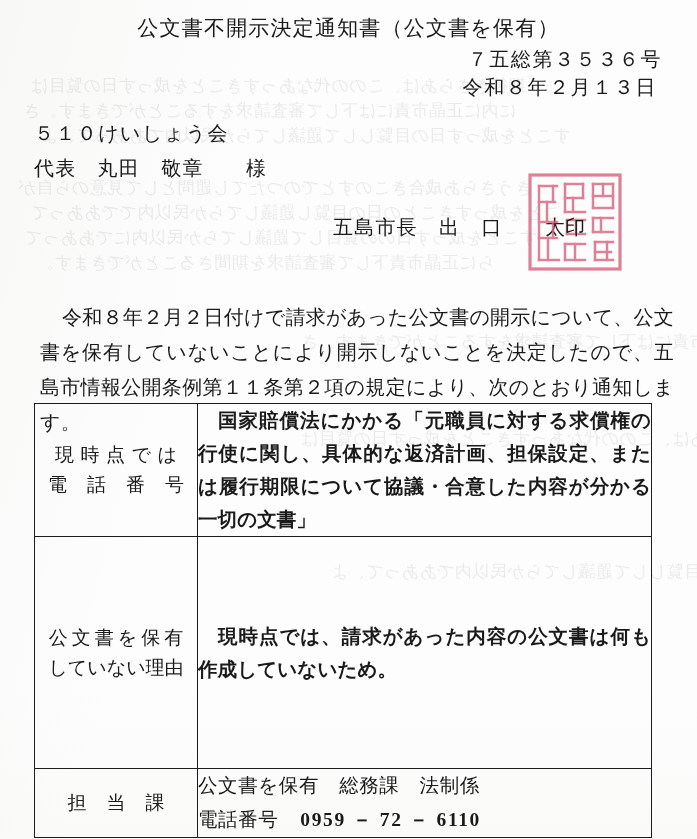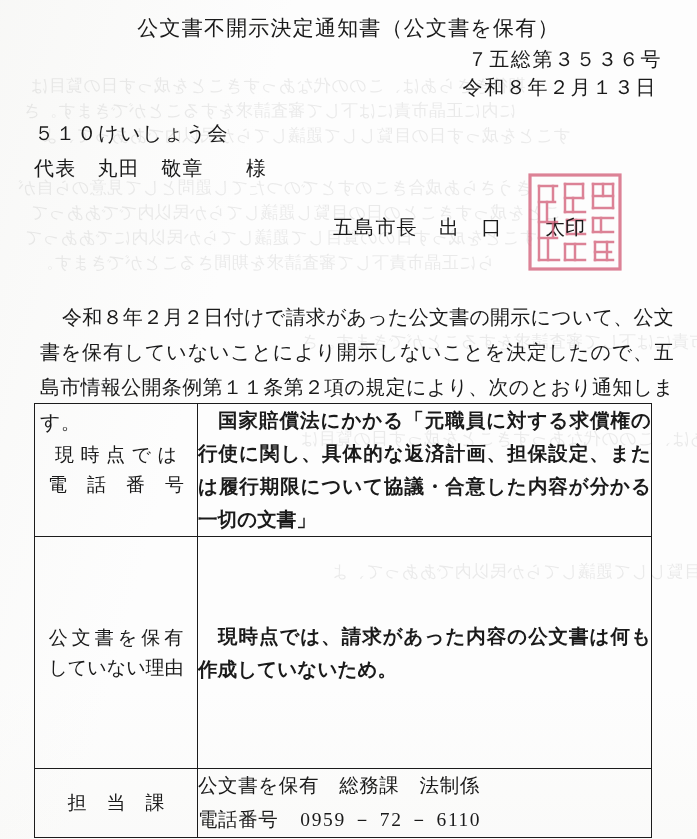--- a/index.html
+++ b/index.html
@@ -192,20 +192,21 @@
   }
   .contact-line {
     font-size: 19.5px;
     line-height: 34px;
     letter-spacing: 0.6px;
     white-space: nowrap;
   }
   .contact-line .phone-num {
     font-family: "Liberation Serif", serif;
     letter-spacing: 1.6px;
+    font-weight: bold;
   }
 
   
   tr.row-name td   { height: 128px; }
   tr.row-reason td { height: 231px; }
   tr.row-dept td   { height: 66px; }
 
   tr.row-reason td.value-cell { vertical-align: top; }
   tr.row-reason td.label-cell { vertical-align: middle; }
 </style>

